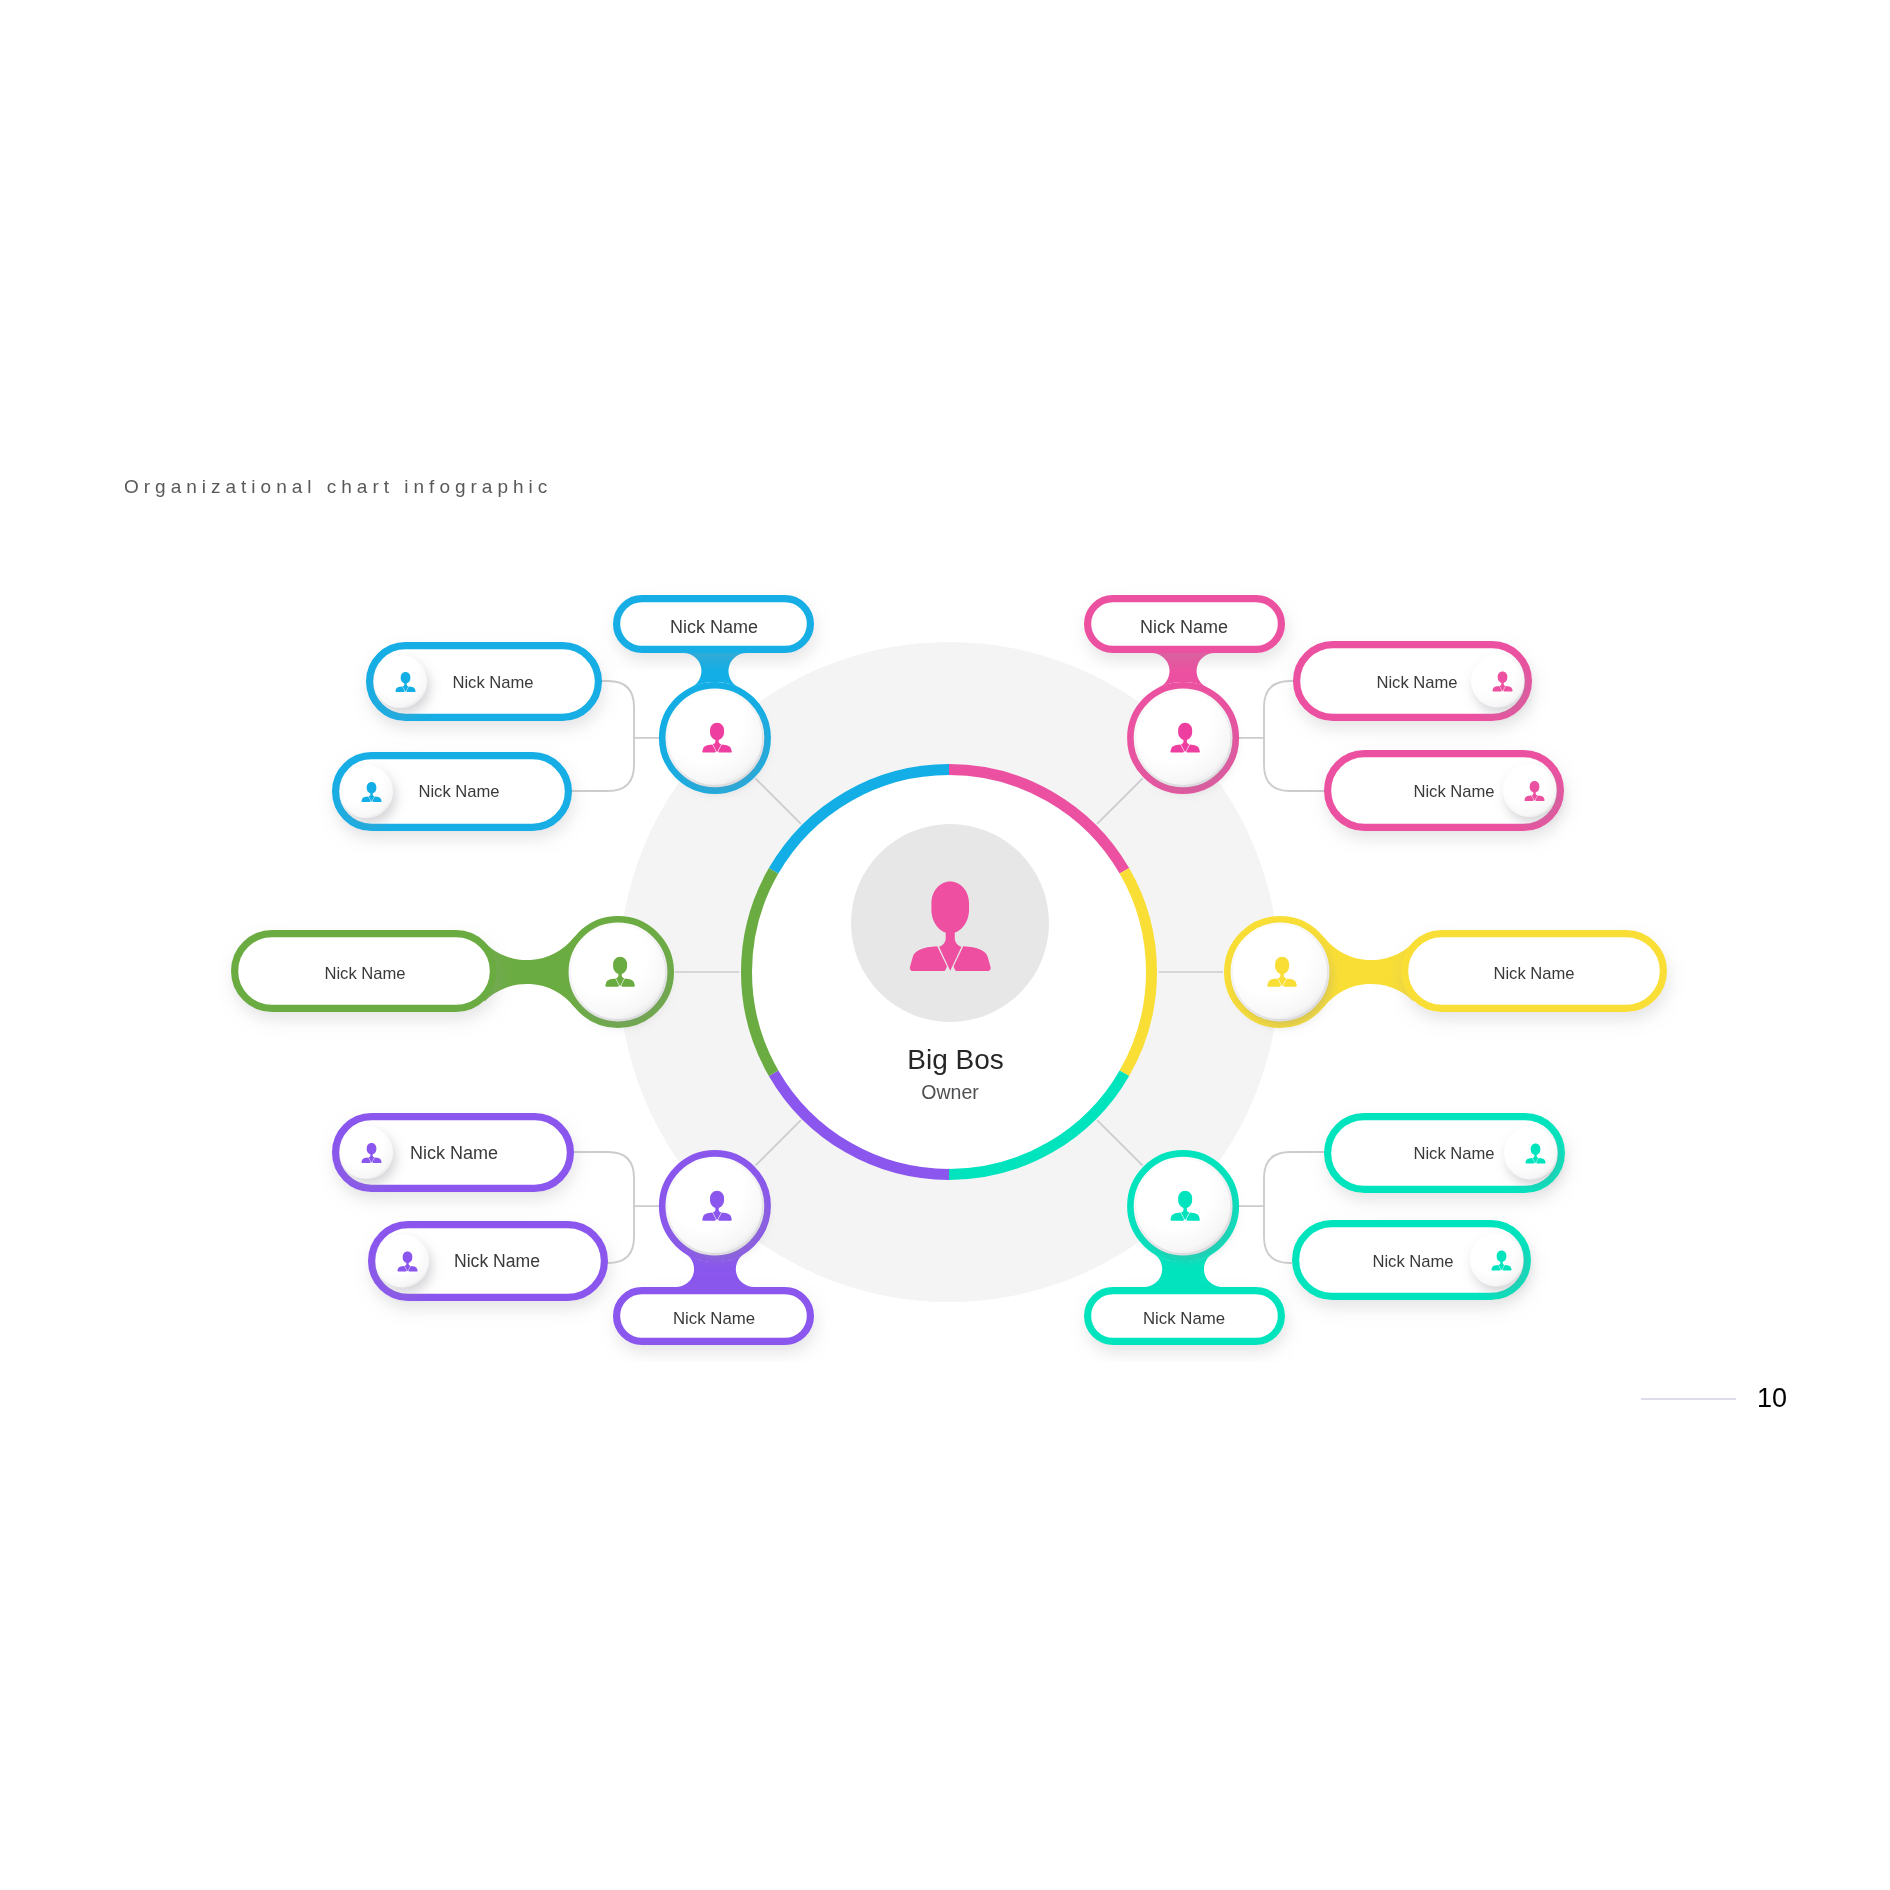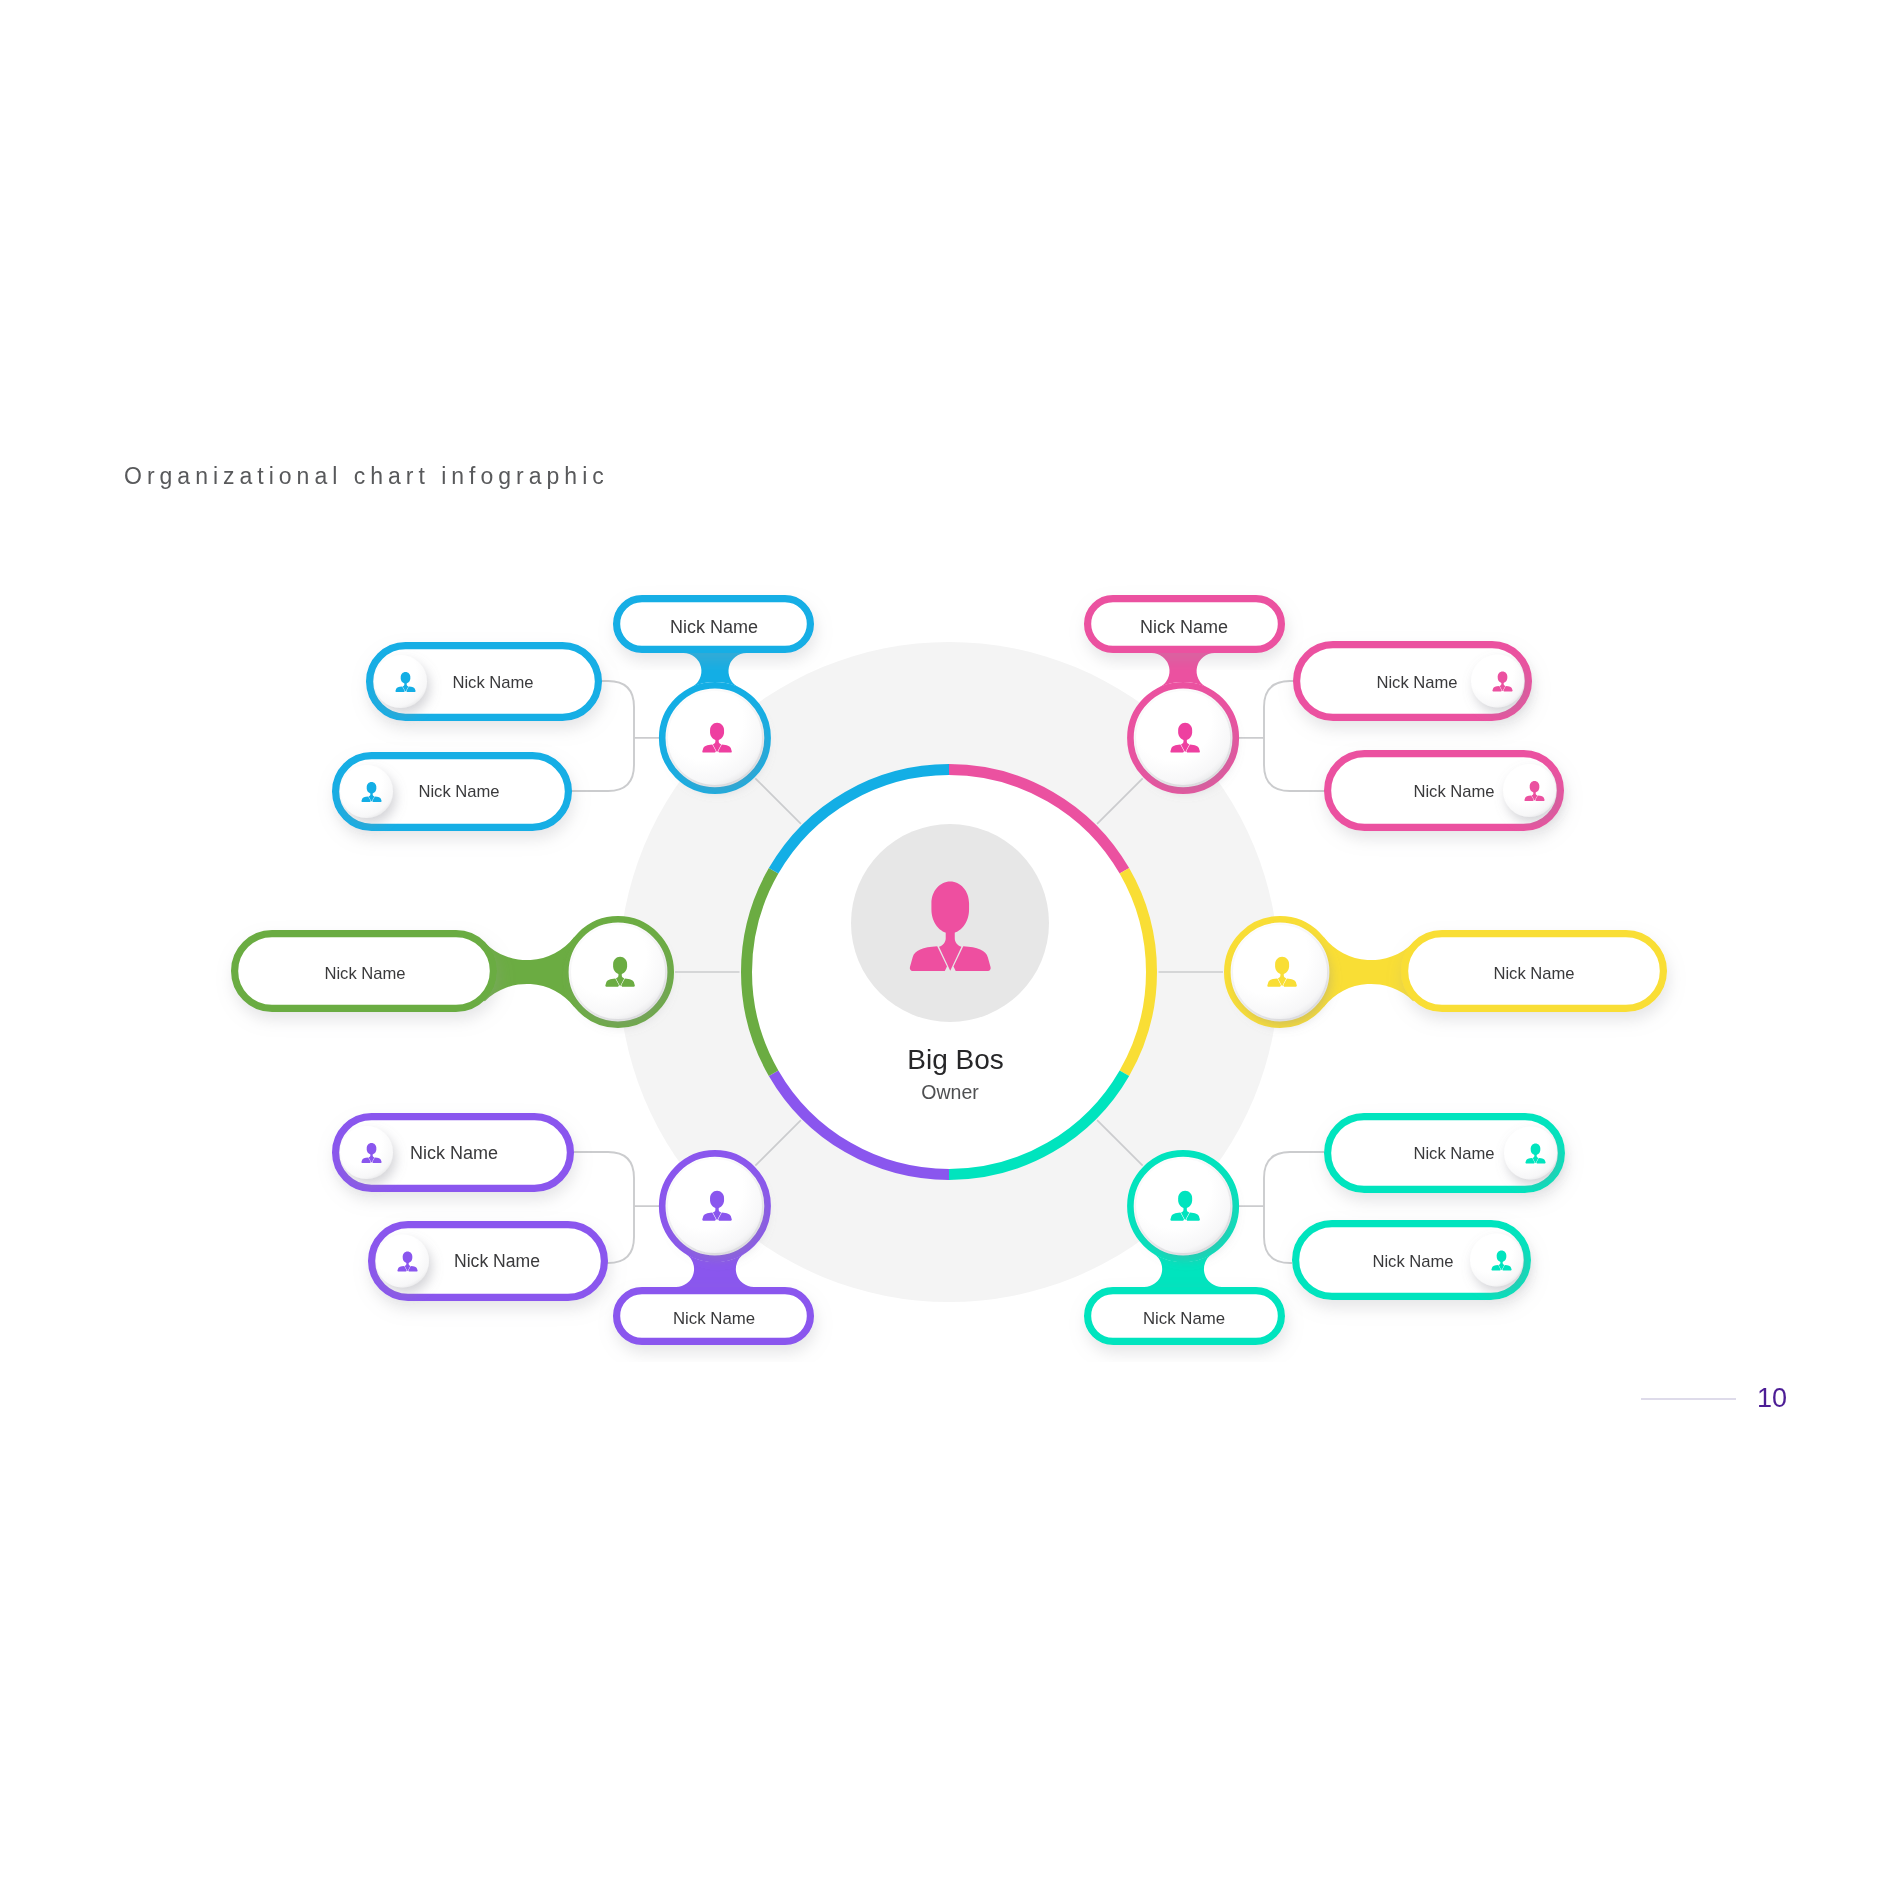--- a/index.html
+++ b/index.html
@@ -1,22 +1,22 @@
 <!DOCTYPE html>
 <html><head>
 <meta charset="utf-8">
 <title>Organizational chart infographic</title>
 <style>
   html,body{margin:0;padding:0;background:#ffffff;}
   body{width:1890px;height:1890px;overflow:hidden;
        font-family:"Liberation Sans",sans-serif;-webkit-font-smoothing:antialiased;}
   #stage{position:relative;width:1890px;height:1890px;background:#ffffff;}
   svg#chart{position:absolute;left:0;top:0;width:1890px;height:1890px;}
-  .title{position:absolute;left:124px;top:463px;font-size:23px;letter-spacing:5.0px;color:#58595b;font-weight:400;white-space:nowrap;}
-  .pagenum{position:absolute;left:1757px;top:1383px;font-size:27px;color:#4c1d95;}
+  .title{position:absolute;left:124px;top:476px;font-size:19px;letter-spacing:5.0px;color:#58595b;font-weight:400;white-space:nowrap;}
+  .pagenum{position:absolute;left:1757px;top:1383px;font-size:27px;color:#000000;}
   .pagerule{position:absolute;left:1641px;top:1398px;width:95px;height:1.6px;background:#dedbea;}
   text{font-family:"Liberation Sans",sans-serif;}
   .plabel{fill:#3a3a3c;}
   .bigname{font-size:28px;fill:#262628;}
   .bigrole{font-size:19.5px;fill:#4f5052;}
 </style>
 </head>
 <body>
 
 <div id="stage">

